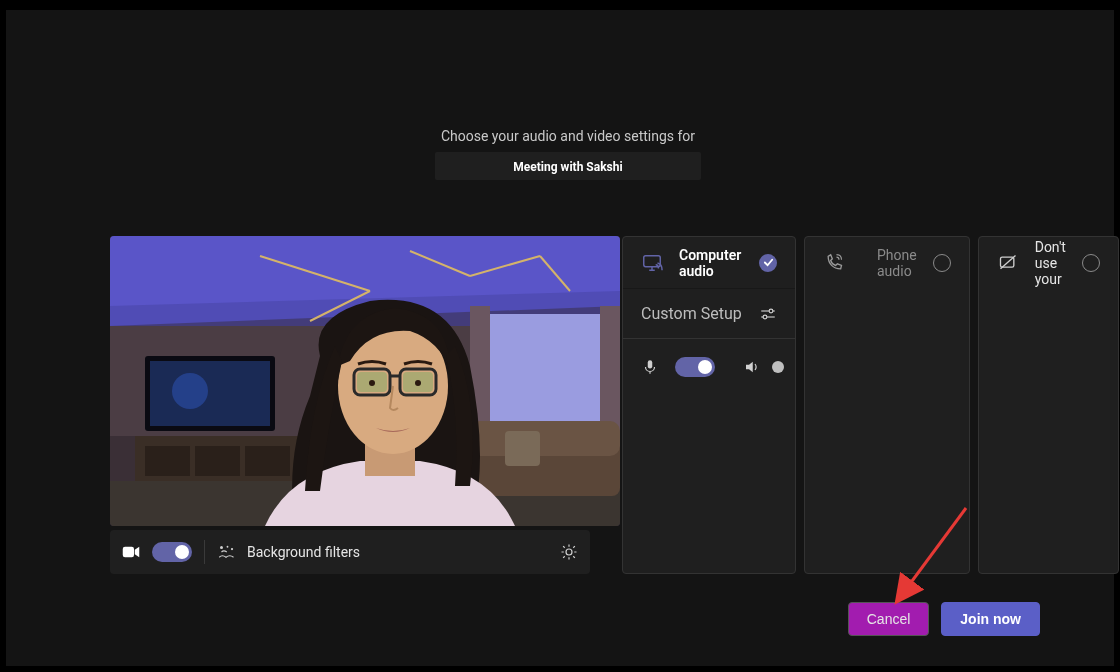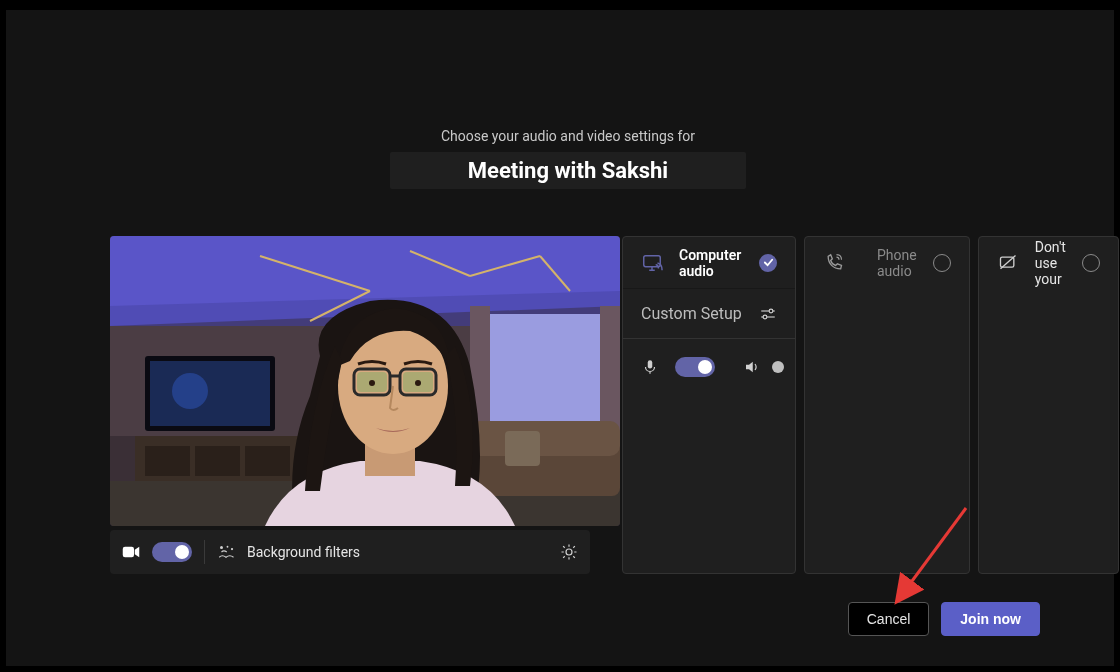--- a/index.html
+++ b/index.html
@@ -13,21 +13,21 @@
     position: absolute; left: 6px; top: 10px; width: 1108px; height: 656px;
     background: #141414;
   }
   .header {
     position: absolute; left: 16px; right: 0; top: 118px; text-align: center;
   }
   .header .subtitle { color: #c9c9c9; font-size: 14px; margin-bottom: 8px; }
   .header .title-wrap {
     display: inline-block; background: #1f1f1f; padding: 6px 78px; border-radius: 2px;
   }
-  .header .title { color: #fff; font-weight: 700; font-size: 22px; }
+  .header .title { color: #fff; font-weight: 700; font-size: 12px; }
 
   .content { position: absolute; left: 74px; top: 226px; right: 74px; display: flex; gap: 32px; }
 
   
   .video-panel { width: 510px; padding-left: 30px; }
   .video-frame {
     width: 510px; height: 290px; border-radius: 4px; overflow: hidden;
     position: relative; background: #2b2b42;
   }
   .video-frame svg { width: 100%; height: 100%; display:block; }
@@ -94,21 +94,21 @@
   }
 
   
   .footer {
     position: absolute; right: 74px; top: 592px; display: flex; gap: 12px;
   }
   .btn {
     height: 34px; padding: 0 18px; border-radius: 4px; font-size: 14px;
     display: flex; align-items: center; cursor: pointer; border: none;
   }
-  .btn-secondary { background: #000000; border: 1px solid #555; color: #e5e5e5; }
+  .btn-secondary { background: #a21caf; border: 1px solid #555; color: #e5e5e5; }
   .btn-primary   { background: #5b5fc7; border: 1px solid #5b5fc7; color: #fff; font-weight: 700; }
 
   
   .arrow {
     position: absolute; left: 880px; top: 488px; pointer-events: none;
   }
 </style>
 </head>
 <body>
 

